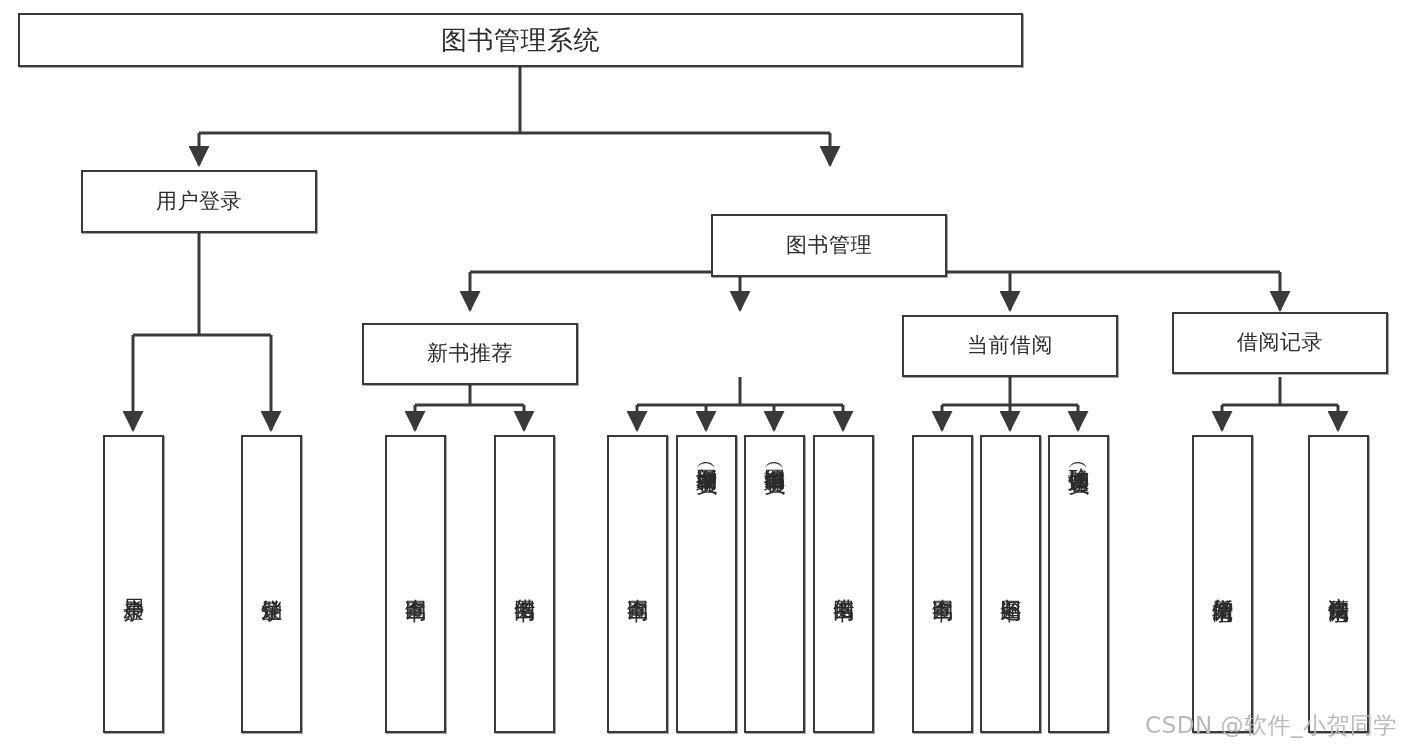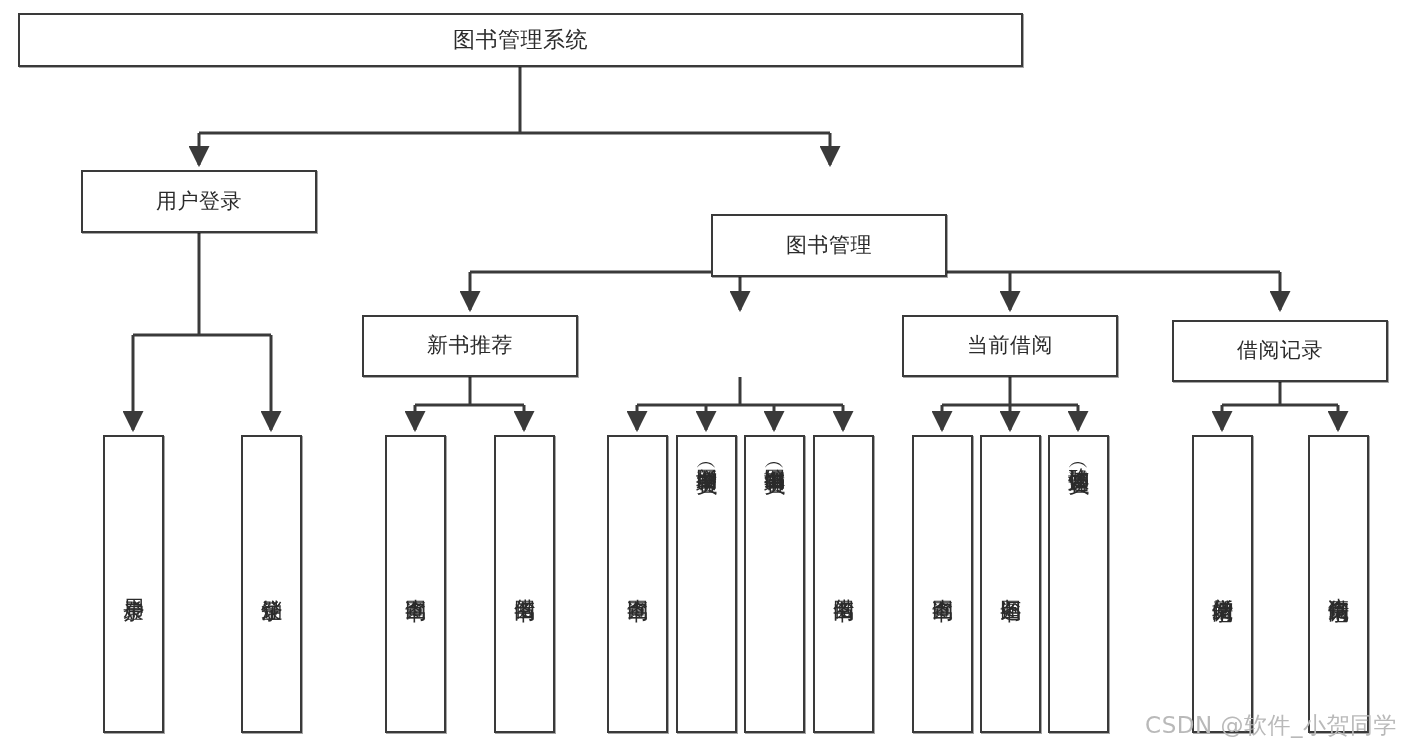--- a/index.html
+++ b/index.html
@@ -37,21 +37,21 @@
     justify-content: center;
     color: #2b2b2b;
   }
   .node-h {
     font-size: 21px;
     line-height: 1.1;
     letter-spacing: 0.5px;
     white-space: nowrap;
   }
   .node-root {
-    font-size: 22px;
+    font-size: 26px;
   }
   .node-v {
     align-items: flex-start;
     justify-content: center;
     padding-top: 14px;
   }
   .node-v .vtext {
     writing-mode: vertical-rl;
     text-orientation: upright;
     font-size: 21px;
@@ -134,27 +134,27 @@
     <span>图书管理系统</span>
   </div>
 
   <div class="node node-h" style="left:81px; top:170px; width:236px; height:63px;">
     <span>用户登录</span>
   </div>
   <div class="node node-h" style="left:711px; top:170px; width:236px; height:63px;margin-top:44px;">
     <span>图书管理</span>
   </div>
 
-  <div class="node node-h" style="left:362px; top:315px; width:216px; height:62px;">
+  <div class="node node-h" style="left:362px; top:323px; width:216px; height:62px;">
     <span>新书推荐</span>
   </div>
   <div class="node node-h" style="left:902px; top:315px; width:216px; height:62px;text-align:center;">
     <span>当前借阅</span>
   </div>
-  <div class="node node-h" style="left:1172px; top:320px; width:216px; height:62px;">
+  <div class="node node-h" style="left:1172px; top:312px; width:216px; height:62px;">
     <span>借阅记录</span>
   </div>
 
   <div class="node node-v centered" style="left:103px; top:435px; width:61px; height:298px;">
     <span class="vtext">用户登录</span>
   </div>
   <div class="node node-v centered" style="left:241px; top:435px; width:61px; height:298px;">
     <span class="vtext">注销登录</span>
   </div>
 

